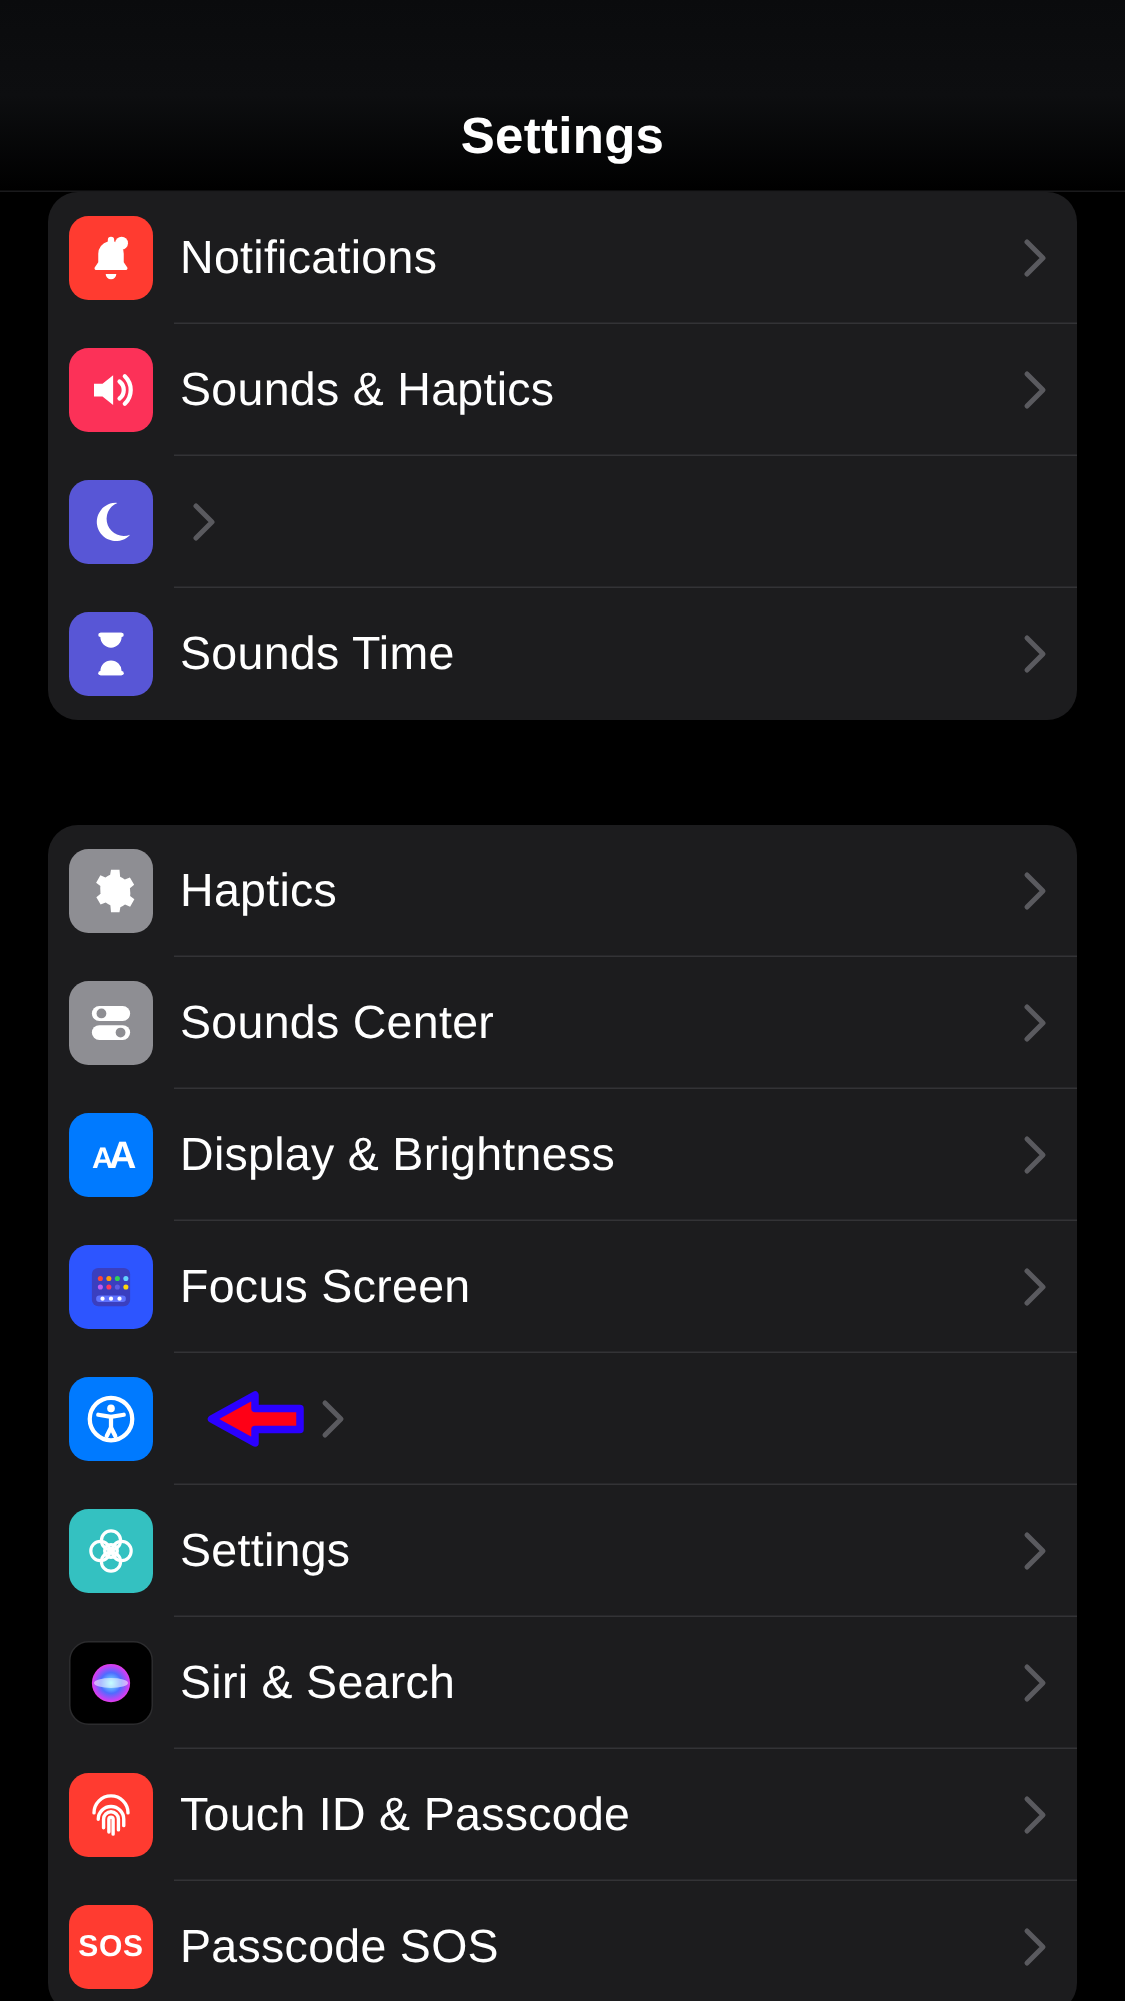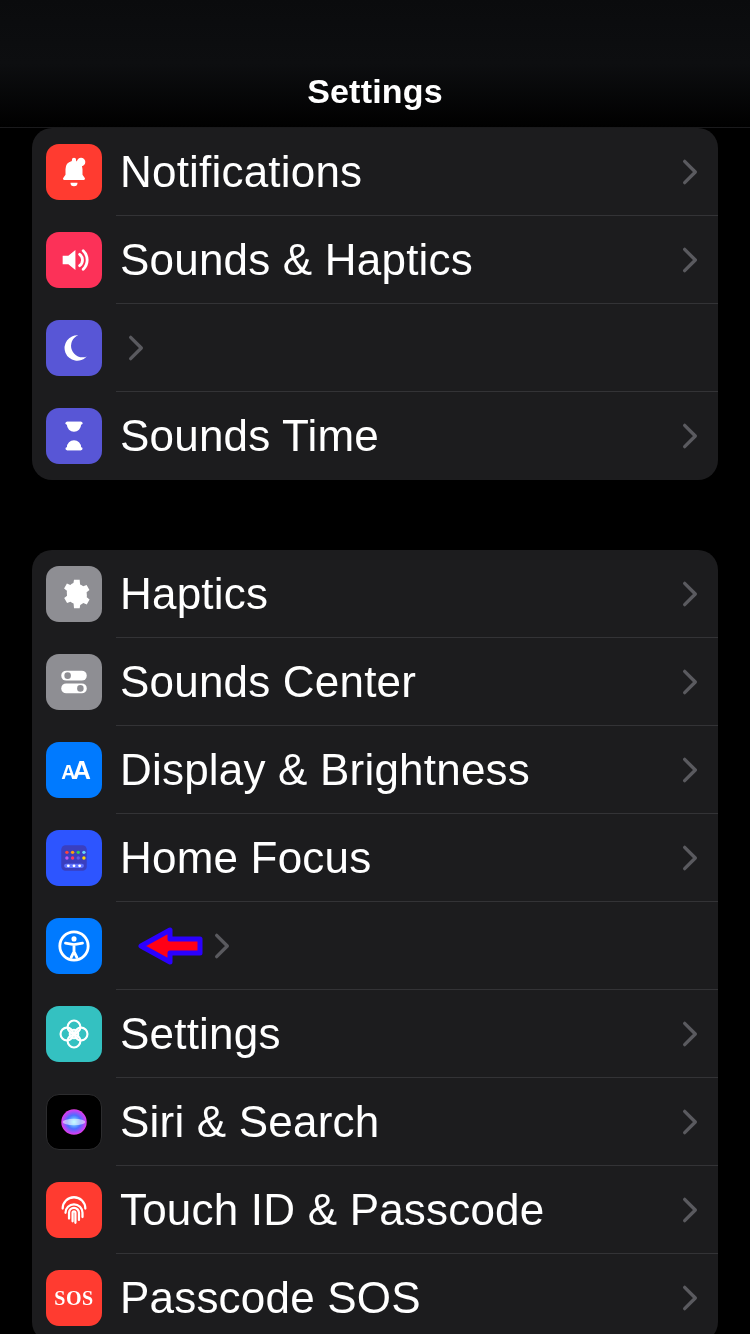--- a/index.html
+++ b/index.html
@@ -56,21 +56,21 @@
       border-radius: 13px;
       display: flex;
       align-items: center;
       justify-content: center;
       flex: 0 0 56px;
       margin-right: 18px;
     }
     .iconbox svg { width: 34px; height: 34px; }
     .label {
       flex: 1 1 auto;
-      font-size: 44px;
+      font-size: 31px;
       font-weight: 400;
       color: #fff;
       letter-spacing: 0.2px;
     }
     .chevron {
       flex: 0 0 auto;
       color: #5a5a5f;
       margin-left: 8px;
     }
     .chevron svg { width: 16px; height: 28px; display: block; }
@@ -229,21 +229,21 @@
         <circle cx="7" cy="12" r="1.2" fill="#bf5af2"></circle>
           <circle cx="11" cy="12" r="1.2" fill="#ff375f"></circle>
           <circle cx="15" cy="12" r="1.2" fill="#5e5ce6"></circle>
           <circle cx="19" cy="12" r="1.2" fill="#ffd60a"></circle>
         <rect x="5" y="16" width="14" height="3" rx="1.5" fill="#5e72ff"></rect>
           <circle cx="8" cy="17.5" r="1" fill="#fff"></circle>
           <circle cx="12" cy="17.5" r="1" fill="#fff"></circle>
           <circle cx="16" cy="17.5" r="1" fill="#fff"></circle>
       </svg>
     </div>
-    <div class="label">Home Focus</div>
+    <div class="label">Focus Screen</div>
     <div class="chevron">
       <svg viewBox="0 0 12 20">
           <path d="M2 2l8 8-8 8" stroke="currentColor" stroke-width="2.5" fill="none" stroke-linecap="round" stroke-linejoin="round"></path>
         </svg>
     </div>
     <div class="sep"></div>
   </div>
 
   <div class="row">
     <div class="iconbox bg-blue">
@@ -321,21 +321,21 @@
     <div class="label">Touch ID &amp; Passcode</div>
     <div class="chevron">
       <svg viewBox="0 0 12 20">
           <path d="M2 2l8 8-8 8" stroke="currentColor" stroke-width="2.5" fill="none" stroke-linecap="round" stroke-linejoin="round"></path>
         </svg>
     </div>
     <div class="sep"></div>
   </div>
 
   <div class="row">
-    <div class="iconbox bg-sos" style="color:#fff;font-weight:700;font-size:20px;letter-spacing:0.5px;font-family:Liberation Serif, serif;">
+    <div class="iconbox bg-sos" style="color:#fff;font-weight:700;font-size:20px;letter-spacing:0.5px;">
       <span>SOS</span>
     </div>
     <div class="label">Passcode SOS</div>
     <div class="chevron">
       <svg viewBox="0 0 12 20">
           <path d="M2 2l8 8-8 8" stroke="currentColor" stroke-width="2.5" fill="none" stroke-linecap="round" stroke-linejoin="round"></path>
         </svg>
     </div>
 
   </div>

